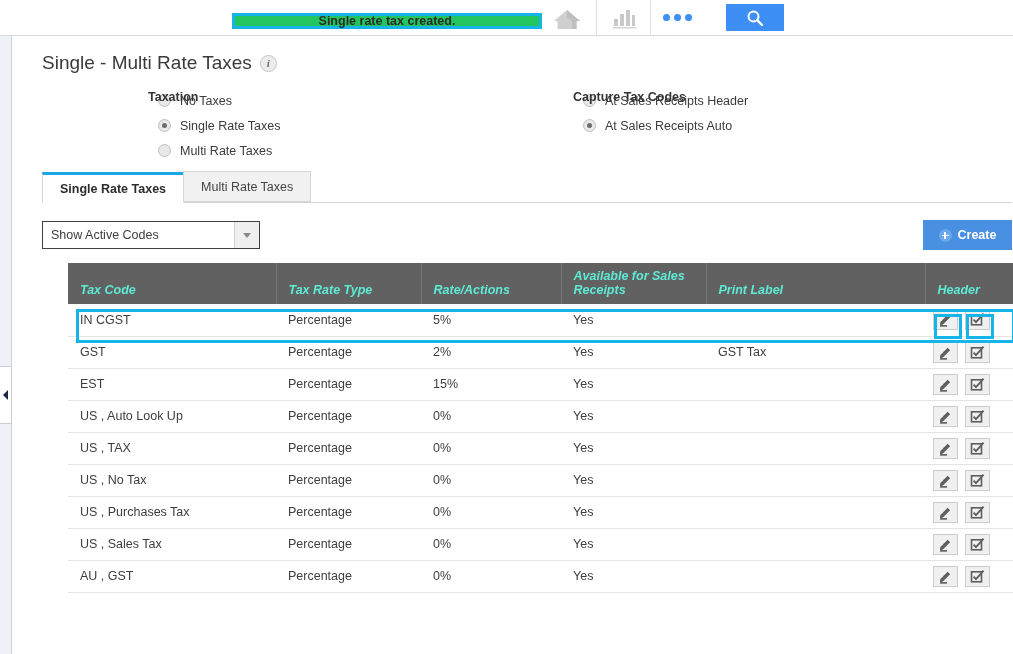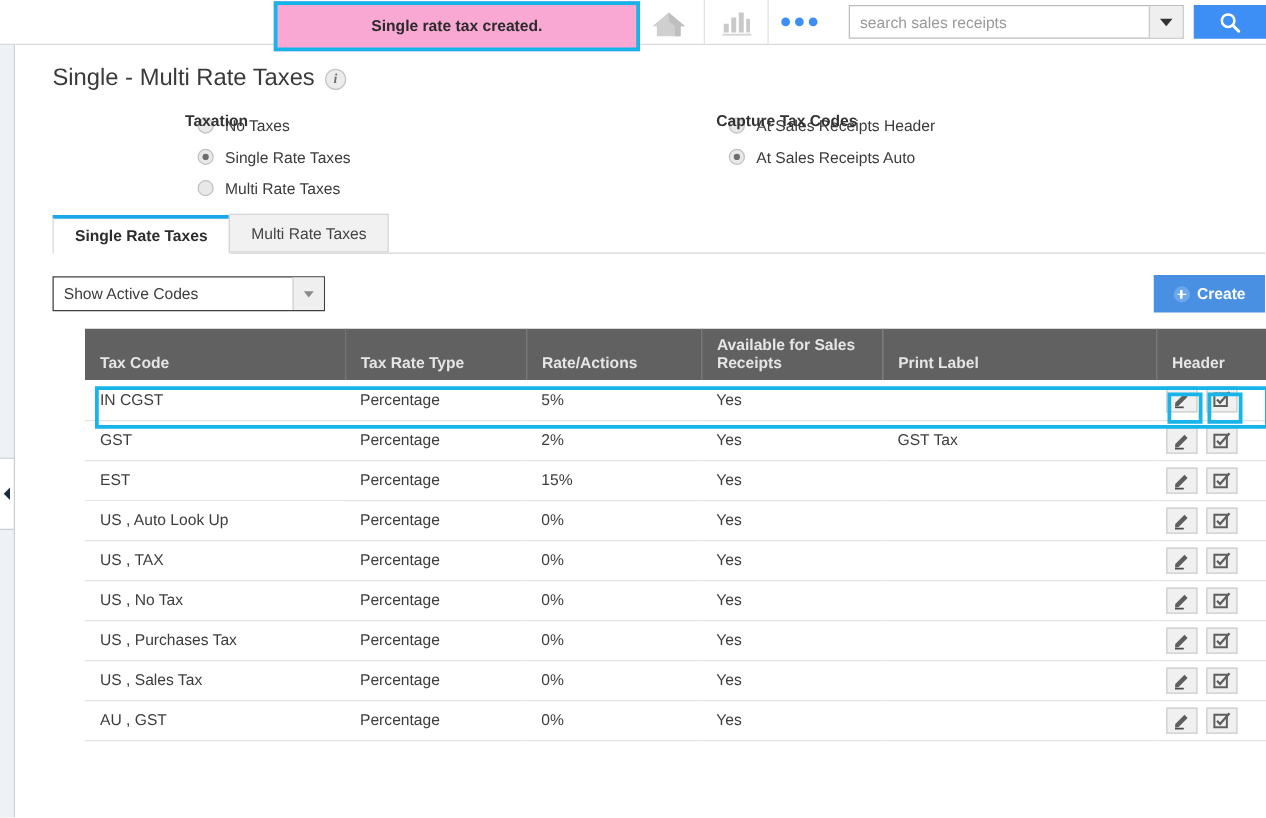--- a/index.html
+++ b/index.html
@@ -15,22 +15,22 @@
   .topbar {
     position: absolute; left: 0; top: 0;
     width: 1013px; height: 36px;
     background: #ffffff;
     border-bottom: 1px solid #d9d9d9;
     display: flex; align-items: center;
   }
   .topbar-spacer { width: 232px; height: 100%; }
 
   .toast {
-    width: 310px; height: 40px;
-    background: #f9a8d4;
+    width: 310px; height: 16px;
+    background: #22c55e;
     border: 3px solid #15b4e9;
     display: flex; align-items: center; justify-content: center;
     font-size: 12.5px; font-weight: bold; color: #2b2b2b;
     position: relative; z-index: 20;
     margin-top: 6px;
   }
 
   .nav-icon-cell {
     height: 36px; width: 54px;
     display: flex; align-items: center; justify-content: center;
@@ -232,26 +232,27 @@
   
   .table-wrap {
     margin: 13px 0 0 40px;
     width: 958px;
     position: relative;
   }
   table.grid {
     border-collapse: collapse; width: 947px; table-layout: fixed;
   }
   table.grid thead th {
-    background: #616161; color: #e5e5e5;
+    background: #616161; color: #5eead4;
     font-size: 12.5px; font-weight: bold;
     text-align: left; vertical-align: bottom;
     padding: 6px 0 7px 12px; height: 31px;
     border-right: 1px solid #757575;
     line-height: 14px;
+    font-style: italic;
   }
   table.grid thead th:last-child { border-right: none; }
   table.grid tbody td {
     font-size: 12.5px; color: #3d3d3d;
     padding: 0 0 0 12px; height: 32px;
     border-bottom: 1px solid #e4e4e4;
     background: #fff; white-space: nowrap;
     overflow: hidden;
   }
   tr.hovered td { background: #f7f7f7; }
@@ -330,26 +331,20 @@
 
   <div class="nav-icon-cell">
     <span class="ellipsis">
       <i></i>
         <i></i>
         <i></i>
     </span>
   </div>
 
   <div class="search-wrap">
-    <div class="search-box">
-      <input class="search-input" type="text" placeholder="search sales receipts" style="">
-      <div class="search-caret">
-        <span class="caret-dn"></span>
-      </div>
-    </div>
     <button class="search-btn">
       <svg width="18" height="18" viewBox="0 0 18 18">
         <circle cx="7.5" cy="7.5" r="5" fill="none" stroke="#ffffff" stroke-width="2"></circle>
         <line x1="11.2" y1="11.2" x2="16" y2="16" stroke="#ffffff" stroke-width="2.4" stroke-linecap="round"></line>
       </svg>
     </button>
   </div>
 </div>
 
 <div class="left-rail">

